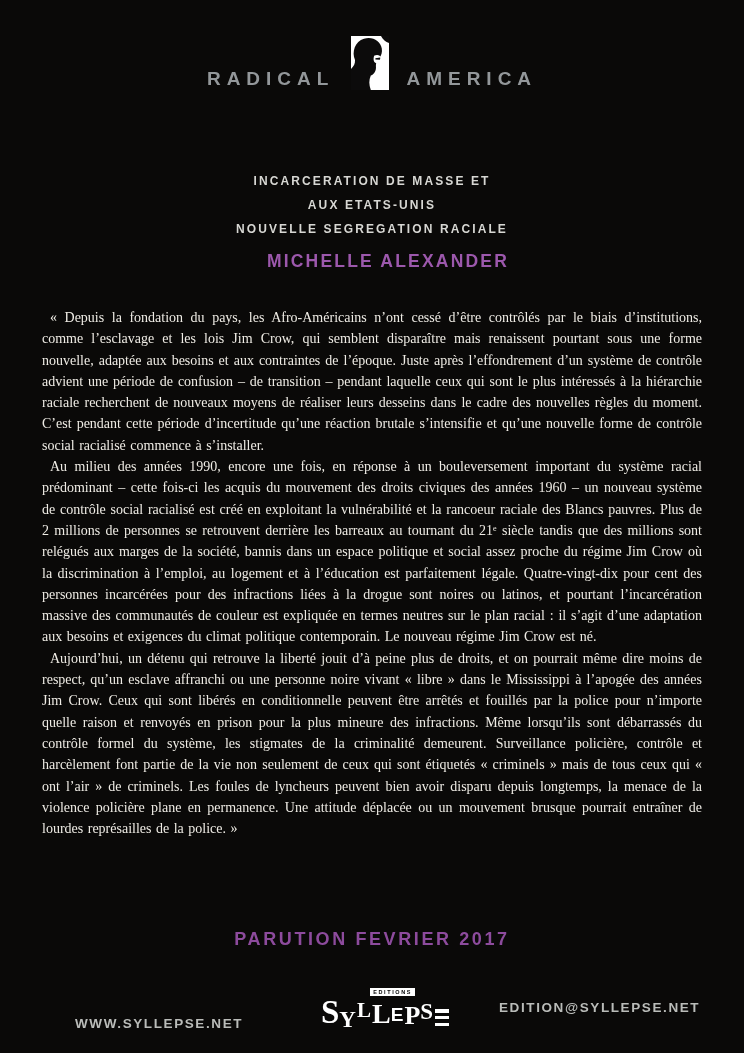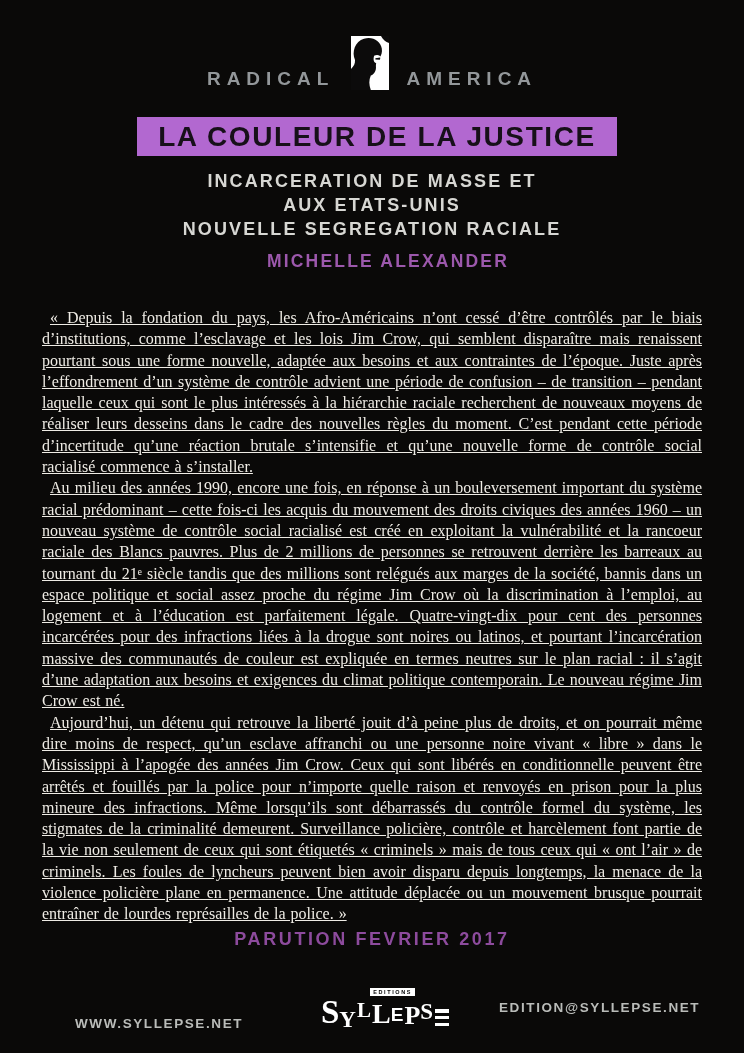--- a/index.html
+++ b/index.html
@@ -24,38 +24,37 @@
     background:var(--banner,#b268d0);
     display:flex;align-items:center;justify-content:center;
   }
   .banner-title{
     color:var(--banner_text,#171019);font-size:28px;font-weight:800;
     letter-spacing:1.6px;white-space:nowrap;
   }
   
   .subtitle{
     position:absolute;top:169px;left:0;right:0;text-align:center;
-    color:var(--subtitle,#d7d7d3);font-size:18px;font-weight:700;
+    color:var(--subtitle,#d7d7d3);font-size:12px;font-weight:700;
     letter-spacing:2.1px;line-height:24px;
   }
   
   .author{
     position:absolute;top:251px;left:0;right:0;text-align:center;
     color:var(--accent_purple,#9c58ac);font-size:17.5px;font-weight:800;
     letter-spacing:2.2px;
     padding-left:32px;
   }
   
   .excerpt{
     position:absolute;top:307px;left:42px;width:660px;
     color:var(--body_text,#efece5);
     font-family:"Liberation Serif","DejaVu Serif",serif;
-    font-size:16px;line-height:21.3px;text-align:justify;
+    font-size:14px;line-height:21.3px;text-align:justify;
     word-spacing:1px;
-    text-decoration:underline;
   }
   .excerpt p{margin:0;text-indent:8px;}
   
   .release{
     position:absolute;top:913px;left:0;right:0;text-align:center;
     color:var(--release_purple,#8d4b9d);font-size:18px;font-weight:800;
     letter-spacing:2.6px;
     margin-top:16px;
   }
   
@@ -107,23 +106,20 @@
         C25.4,34.4 23.6,38 19.8,39.6 C17.8,44.2 17.9,48.8 19.8,54 Z"></path>
       <path fill="#ffffff" d="M23.4,19.6 C26.2,18.2 29.6,19.2 30.2,22
         C30.8,25 28.4,27.8 25.2,27.2 C23.2,26.8 22.4,24.6 22.6,22.6
         C22.7,21.4 22.9,20.3 23.4,19.6 Z"></path>
       <path fill="#0c0b0b" d="M24.4,22.2 L29.2,21.4 C29.4,22.4 29.2,23.2 28.8,23.8
         L24.4,23.6 Z"></path>
     </svg>
     <span class="brand-word">AMERICA</span>
   </div>
 
-  <div class="banner">
-    <span class="banner-title">LA COULEUR DE LA JUSTICE</span>
-  </div>
 
   <div class="subtitle">
     <div>INCARCERATION DE MASSE ET</div>
     <div>AUX ETATS-UNIS</div>
     <div>NOUVELLE SEGREGATION RACIALE</div>
   </div>
 
   <div class="author">MICHELLE ALEXANDER</div>
 
   <div class="excerpt" lang="fr">

